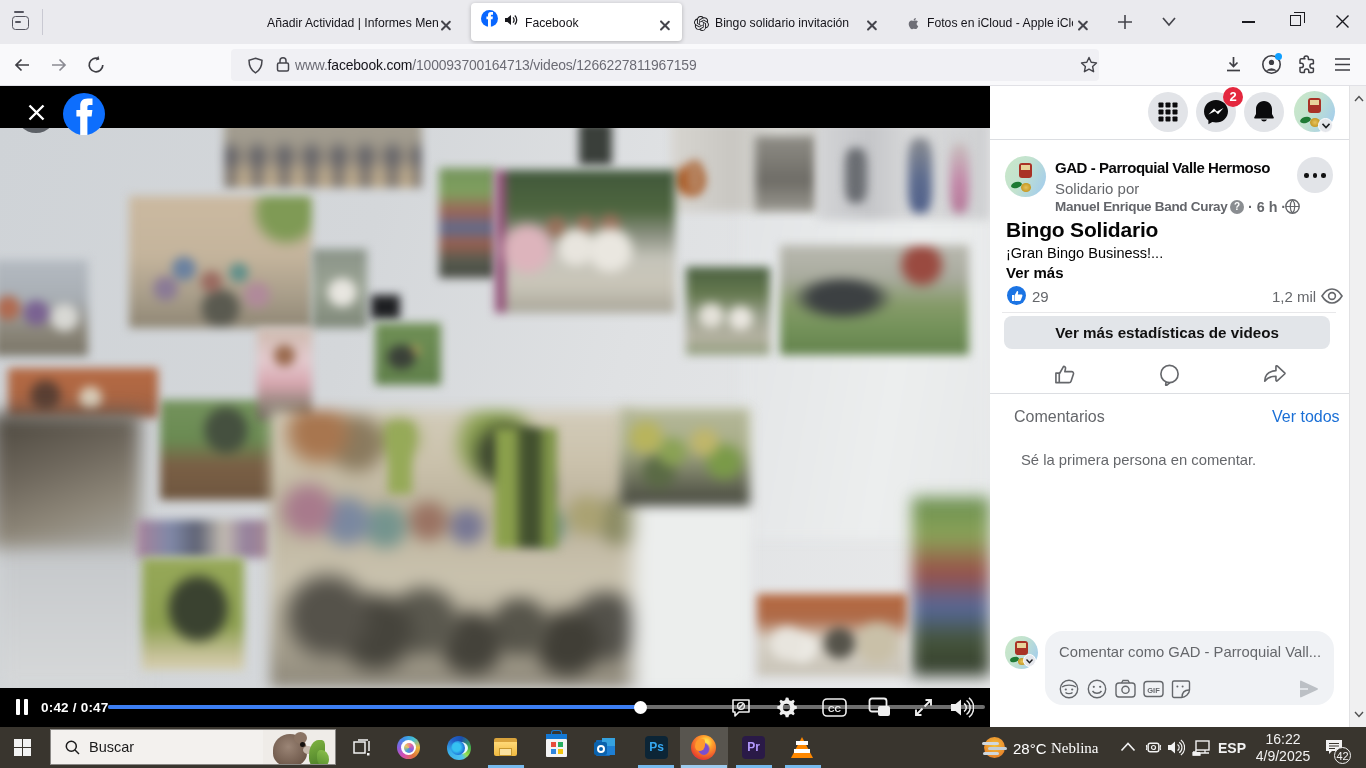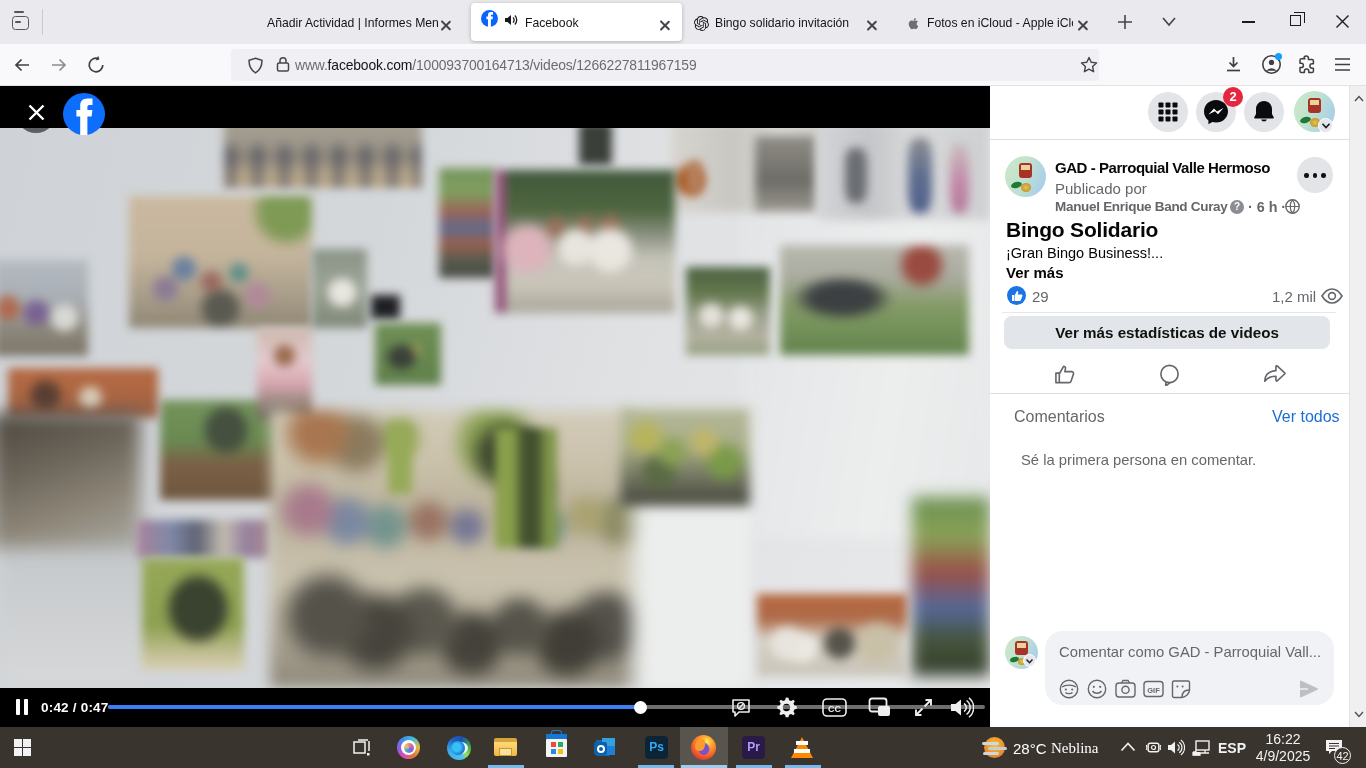--- a/index.html
+++ b/index.html
@@ -371,21 +371,21 @@
     <div class="abs" style="left:233px;top:1px;width:20px;height:20px;border-radius:50%;background:#e4273e;color:#fff;font-size:13px;font-weight:bold;text-align:center;line-height:20px;">2</div>
     <div id="fbdiv1"></div>
 
     <div class="abs" style="left:15px;top:70px;width:41px;height:41px;border-radius:50%;background:linear-gradient(115deg,#c9e7ca 5%,#c2e2cf 45%,#a8d0e8 85%);overflow:hidden;">
       <div class="abs" style="left:14px;top:7px;width:13px;height:15px;background:#a93226;border-radius:3px;"></div>
       <div class="abs" style="left:16px;top:9px;width:9px;height:5px;background:#e8d49a;"></div>
       <div class="abs" style="left:6px;top:26px;width:11px;height:6px;background:#1e7a34;border-radius:50%;transform:rotate(-15deg);"></div>
       <div class="abs" style="left:16px;top:27px;width:10px;height:9px;background:radial-gradient(#e6c35c,#b8860b);border-radius:50%;"></div>
     </div>
     <div class="abs" style="left:65px;top:73px;font-size:15px;font-weight:bold;color:#080809;letter-spacing:-0.45px;">GAD - Parroquial Valle Hermoso</div>
-    <div class="abs" style="left:65px;top:94px;font-size:15px;color:#65676b;">Publicado por</div>
+    <div class="abs" style="left:65px;top:94px;font-size:15px;color:#65676b;">Solidario por</div>
     <div class="abs" style="left:65px;top:113px;font-size:13.5px;font-weight:bold;color:#63656a;letter-spacing:-0.3px;">Manuel Enrique Band Curay</div>
     <div class="abs" style="left:240px;top:114px;width:14px;height:14px;border-radius:50%;background:#8a8d91;color:#fff;font-size:10px;font-weight:bold;text-align:center;line-height:14px;">?</div>
     <div class="abs" style="left:258px;top:113px;font-size:14.3px;color:#65676b;font-weight:bold;">· 6 h ·</div>
     <svg class="abs" style="left:295px;top:113px;" width="15" height="15" viewBox="0 0 15 15">
       <circle cx="7.5" cy="7.5" r="6.7" stroke="#65676b" stroke-width="1.4" fill="none"></circle>
       <path d="M7.5 0.8 C4.5 4 4.5 11 7.5 14.2 M7.5 0.8 C10.5 4 10.5 11 7.5 14.2 M1 7.5 L14 7.5" stroke="#65676b" stroke-width="1.2" fill="none"></path>
     </svg>
     <div class="circbtn" style="left:307px;top:71px;width:36px;height:36px;">
       <div class="abs" style="left:7px;top:16px;width:4.5px;height:4.5px;border-radius:50%;background:#111;"></div>
       <div class="abs" style="left:15.7px;top:16px;width:4.5px;height:4.5px;border-radius:50%;background:#111;"></div>
@@ -484,20 +484,35 @@
   </div>
 </div>
 
 <div id="taskbar">
 
   <div class="abs" style="left:14px;top:12px;width:7.5px;height:7.5px;background:#f2f2f2;"></div>
   <div class="abs" style="left:23px;top:12px;width:7.5px;height:7.5px;background:#f2f2f2;"></div>
   <div class="abs" style="left:14px;top:21px;width:7.5px;height:7.5px;background:#f2f2f2;"></div>
   <div class="abs" style="left:23px;top:21px;width:7.5px;height:7.5px;background:#f2f2f2;"></div>
 
+  <div class="abs" style="left:50px;top:2px;width:286px;height:36px;background:#f3f1ee;border:1px solid #8a8885;overflow:hidden;">
+    <svg class="abs" style="left:14px;top:10px;" width="15" height="15" viewBox="0 0 15 15">
+      <circle cx="6.3" cy="6.3" r="5" stroke="#1b1b1b" stroke-width="1.5" fill="none"></circle>
+      <path d="M10 10 L14 14" stroke="#1b1b1b" stroke-width="1.5"></path>
+    </svg>
+    <div class="abs" style="left:38px;top:9px;font-size:14.5px;color:#1b1b1b;">Buscar</div>
+
+    <div class="abs" style="left:212px;top:0;width:74px;height:36px;background:#efece8;"></div>
+    <div class="abs" style="left:222px;top:4px;width:34px;height:32px;background:radial-gradient(circle at 45% 40%, #9b8576, #6e584a 75%);border-radius:50% 50% 40% 40%;"></div>
+    <div class="abs" style="left:243px;top:2px;width:13px;height:12px;background:#8b7464;border-radius:50%;"></div>
+    <div class="abs" style="left:249px;top:12px;width:5px;height:5px;background:#14100e;border-radius:50%;"></div>
+    <div class="abs" style="left:252px;top:16px;width:10px;height:8px;background:#c7b9ad;border-radius:50%;"></div>
+    <div class="abs" style="left:258px;top:10px;width:16px;height:26px;background:linear-gradient(160deg,#7fb441,#4a7d28);border-radius:60% 20% 50% 30%;"></div>
+    <div class="abs" style="left:266px;top:20px;width:12px;height:16px;background:linear-gradient(200deg,#8cc04e,#58902f);border-radius:30% 60% 40% 50%;"></div>
+  </div>
 
   <svg class="abs" style="left:352px;top:11px;" width="19" height="19" viewBox="0 0 19 19">
     <rect x="2" y="4" width="11" height="11" stroke="#f2f2f2" stroke-width="1.5" fill="none"></rect>
     <path d="M6 2 L16 2 M17 3 L17 13" stroke="#f2f2f2" stroke-width="1.5"></path>
     <rect x="15" y="15" width="2.5" height="2.5" fill="#f2f2f2"></rect>
   </svg>
 
   <div class="abs" style="left:397px;top:9px;width:23px;height:23px;border-radius:50%;background:conic-gradient(from 210deg, #d84db0, #8a5fe0, #3f8fea, #41c0d6, #e8b93c, #e0733c, #d84db0);">
     <div class="abs" style="left:4px;top:4px;width:15px;height:15px;border-radius:50%;background:#fdfdfd;"></div>
     <div class="abs" style="left:6.5px;top:6.5px;width:10px;height:10px;border-radius:50%;background:conic-gradient(from 30deg,#e56a9c,#8a5fe0,#41a0d6,#e8c95c,#e56a9c);"></div>

